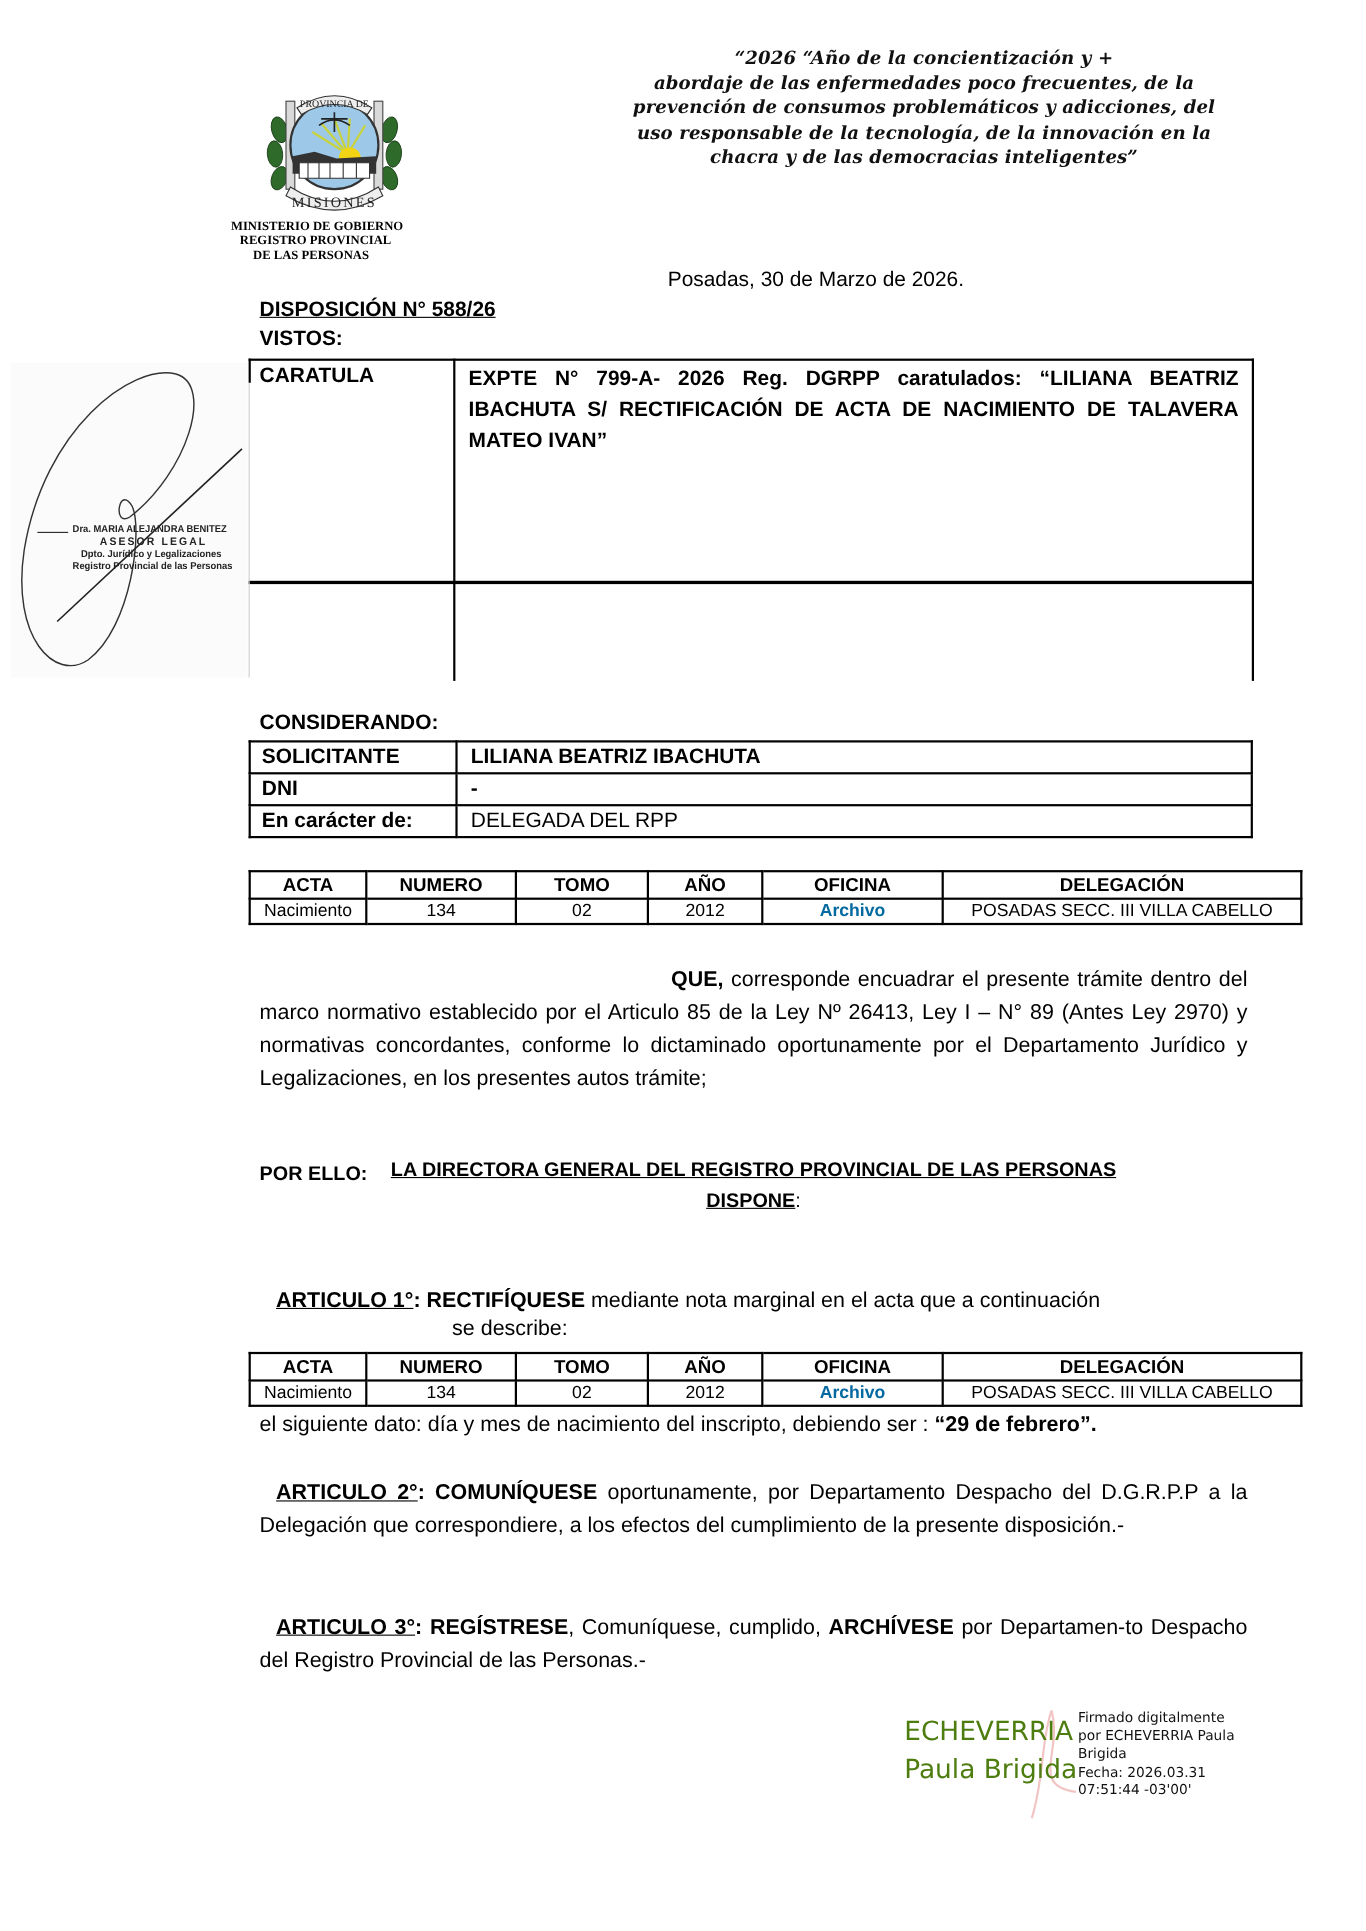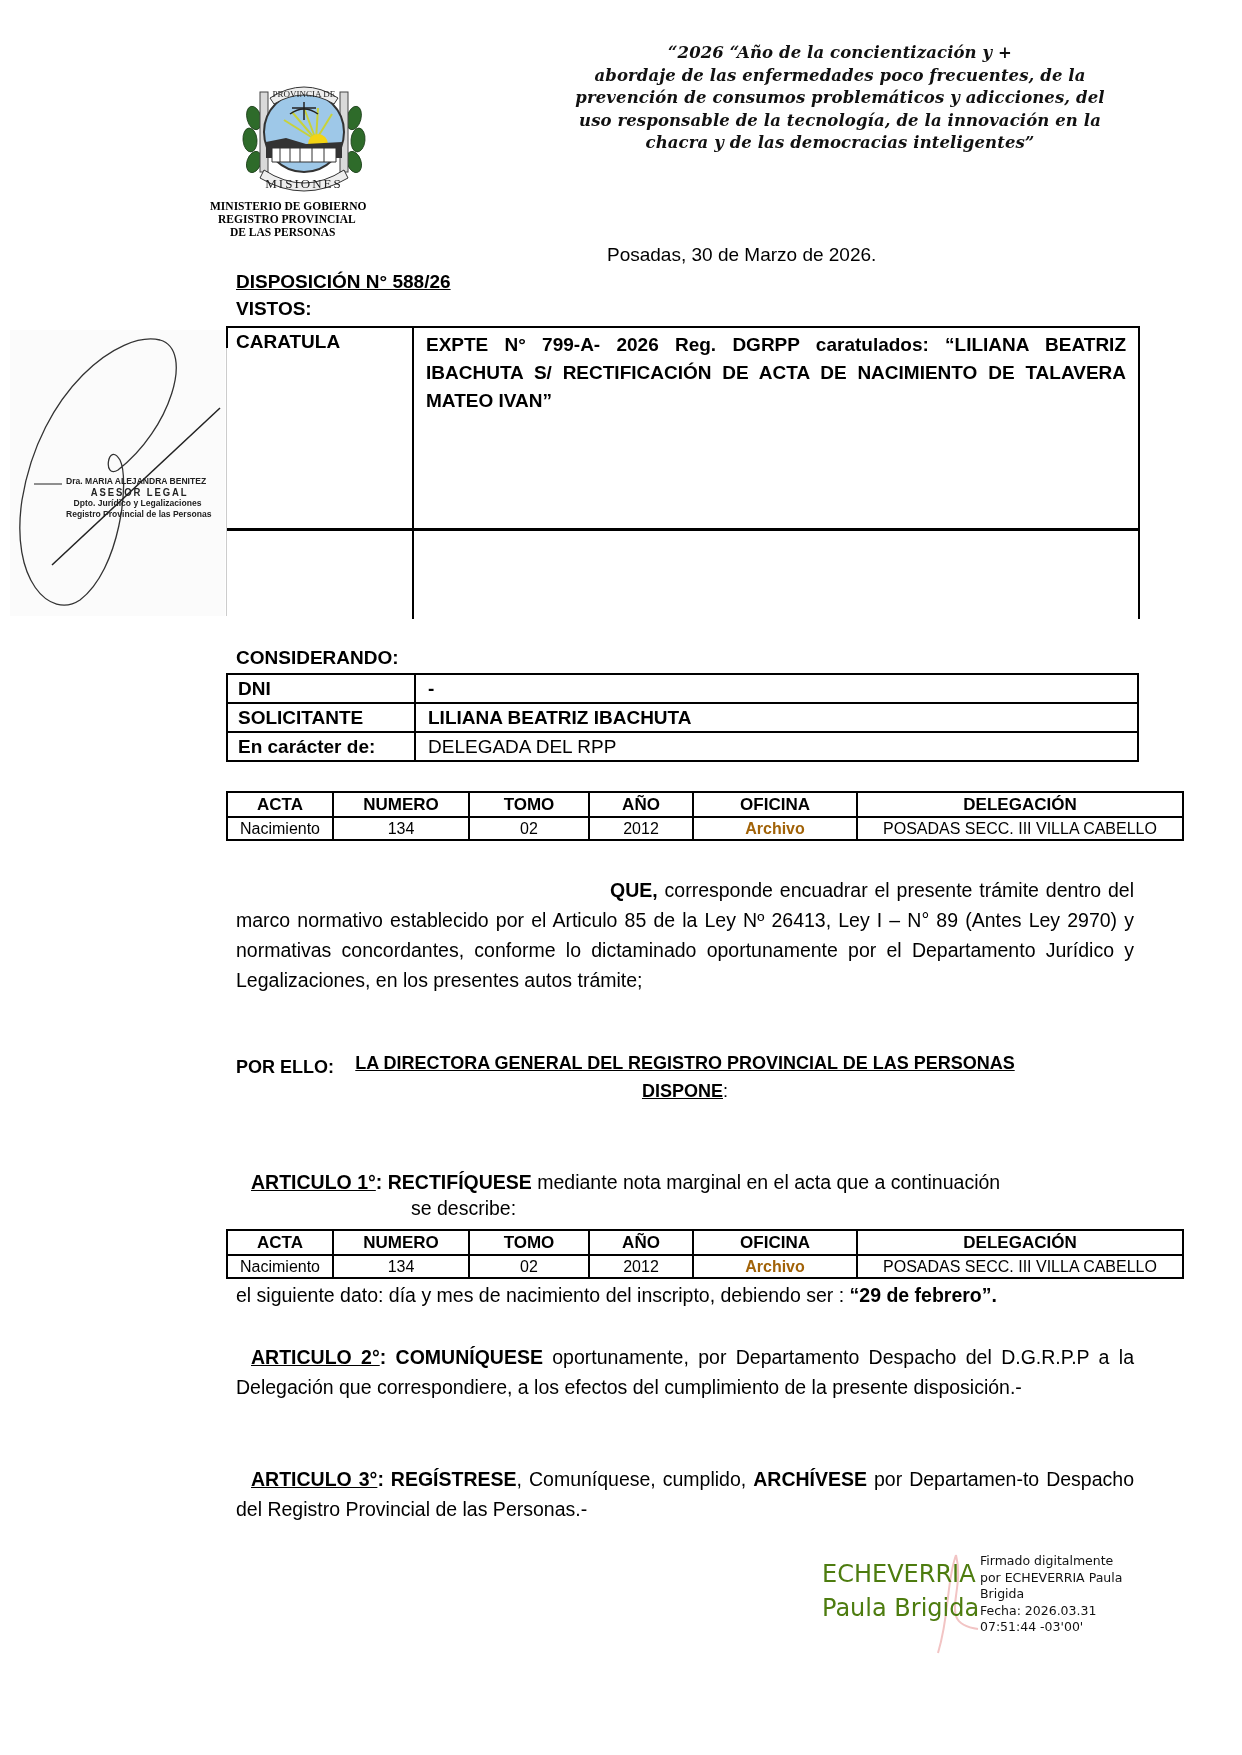--- a/index.html
+++ b/index.html
@@ -48,21 +48,21 @@
     .sol td { border: 2px solid #000; font-size: 19px; height: 29px; padding: 0 10px; }
     .sol td.k { width: 188px; font-weight: bold; }
     .sol td.v { padding-left: 12px; }
     .sol td.bold { font-weight: bold; }
 
     
     .acta { width: 958px; border-radius: 21px; }
     .acta td, .acta th { border: 2px solid #000; text-align: center; height: 25px; }
     .acta th { font-size: 17px; font-weight: bold; }
     .acta td { font-size: 16px; height: 23px; }
-    .acta td.red { color: #a16207; font-weight: bold; }
+    .acta td.red { color: #0369a1; font-weight: bold; }
     .acta1 { left: 226px; top: 791px; }
     .acta2 { left: 226px; top: 1229px; }
 
     .para { left: 236px; width: 898px; font-size: 19.5px; line-height: 30px; text-align: justify; }
     .que { top: 875px; text-indent: 374px; }
 
     .porello { left: 236px; top: 1057px; font-size: 18px; font-weight: bold; }
     .directora { left: 226px; top: 1020px; width: 918px; text-align: center; font-size: 18px; font-weight: bold;
       line-height: 28px; margin-top: 29px; }
     .directora span.u { text-decoration: underline; }
@@ -176,26 +176,26 @@
   <div>ASESOR LEGAL</div>
   <div>Dpto. Jurídico y Legalizaciones</div>
   <div>Registro Provincial de las Personas</div>
 </div>
 
 <div class="abs considerando">CONSIDERANDO:</div>
 
 <table class="abs sol">
   <tbody>
       <tr>
+    <td class="k">SOLICITANTE</td>
+    <td class="v bold">LILIANA BEATRIZ IBACHUTA</td>
+  </tr>
+  <tr>
     <td class="k">DNI</td>
     <td class="v bold">-</td>
-  </tr>
-  <tr>
-    <td class="k">SOLICITANTE</td>
-    <td class="v bold">LILIANA BEATRIZ IBACHUTA</td>
   </tr>
   <tr>
     <td class="k">En carácter de:</td>
     <td class="v">DELEGADA DEL RPP</td>
   </tr>
 </tbody>
   </table>
 
 <table class="abs acta acta1">
   <tbody>

